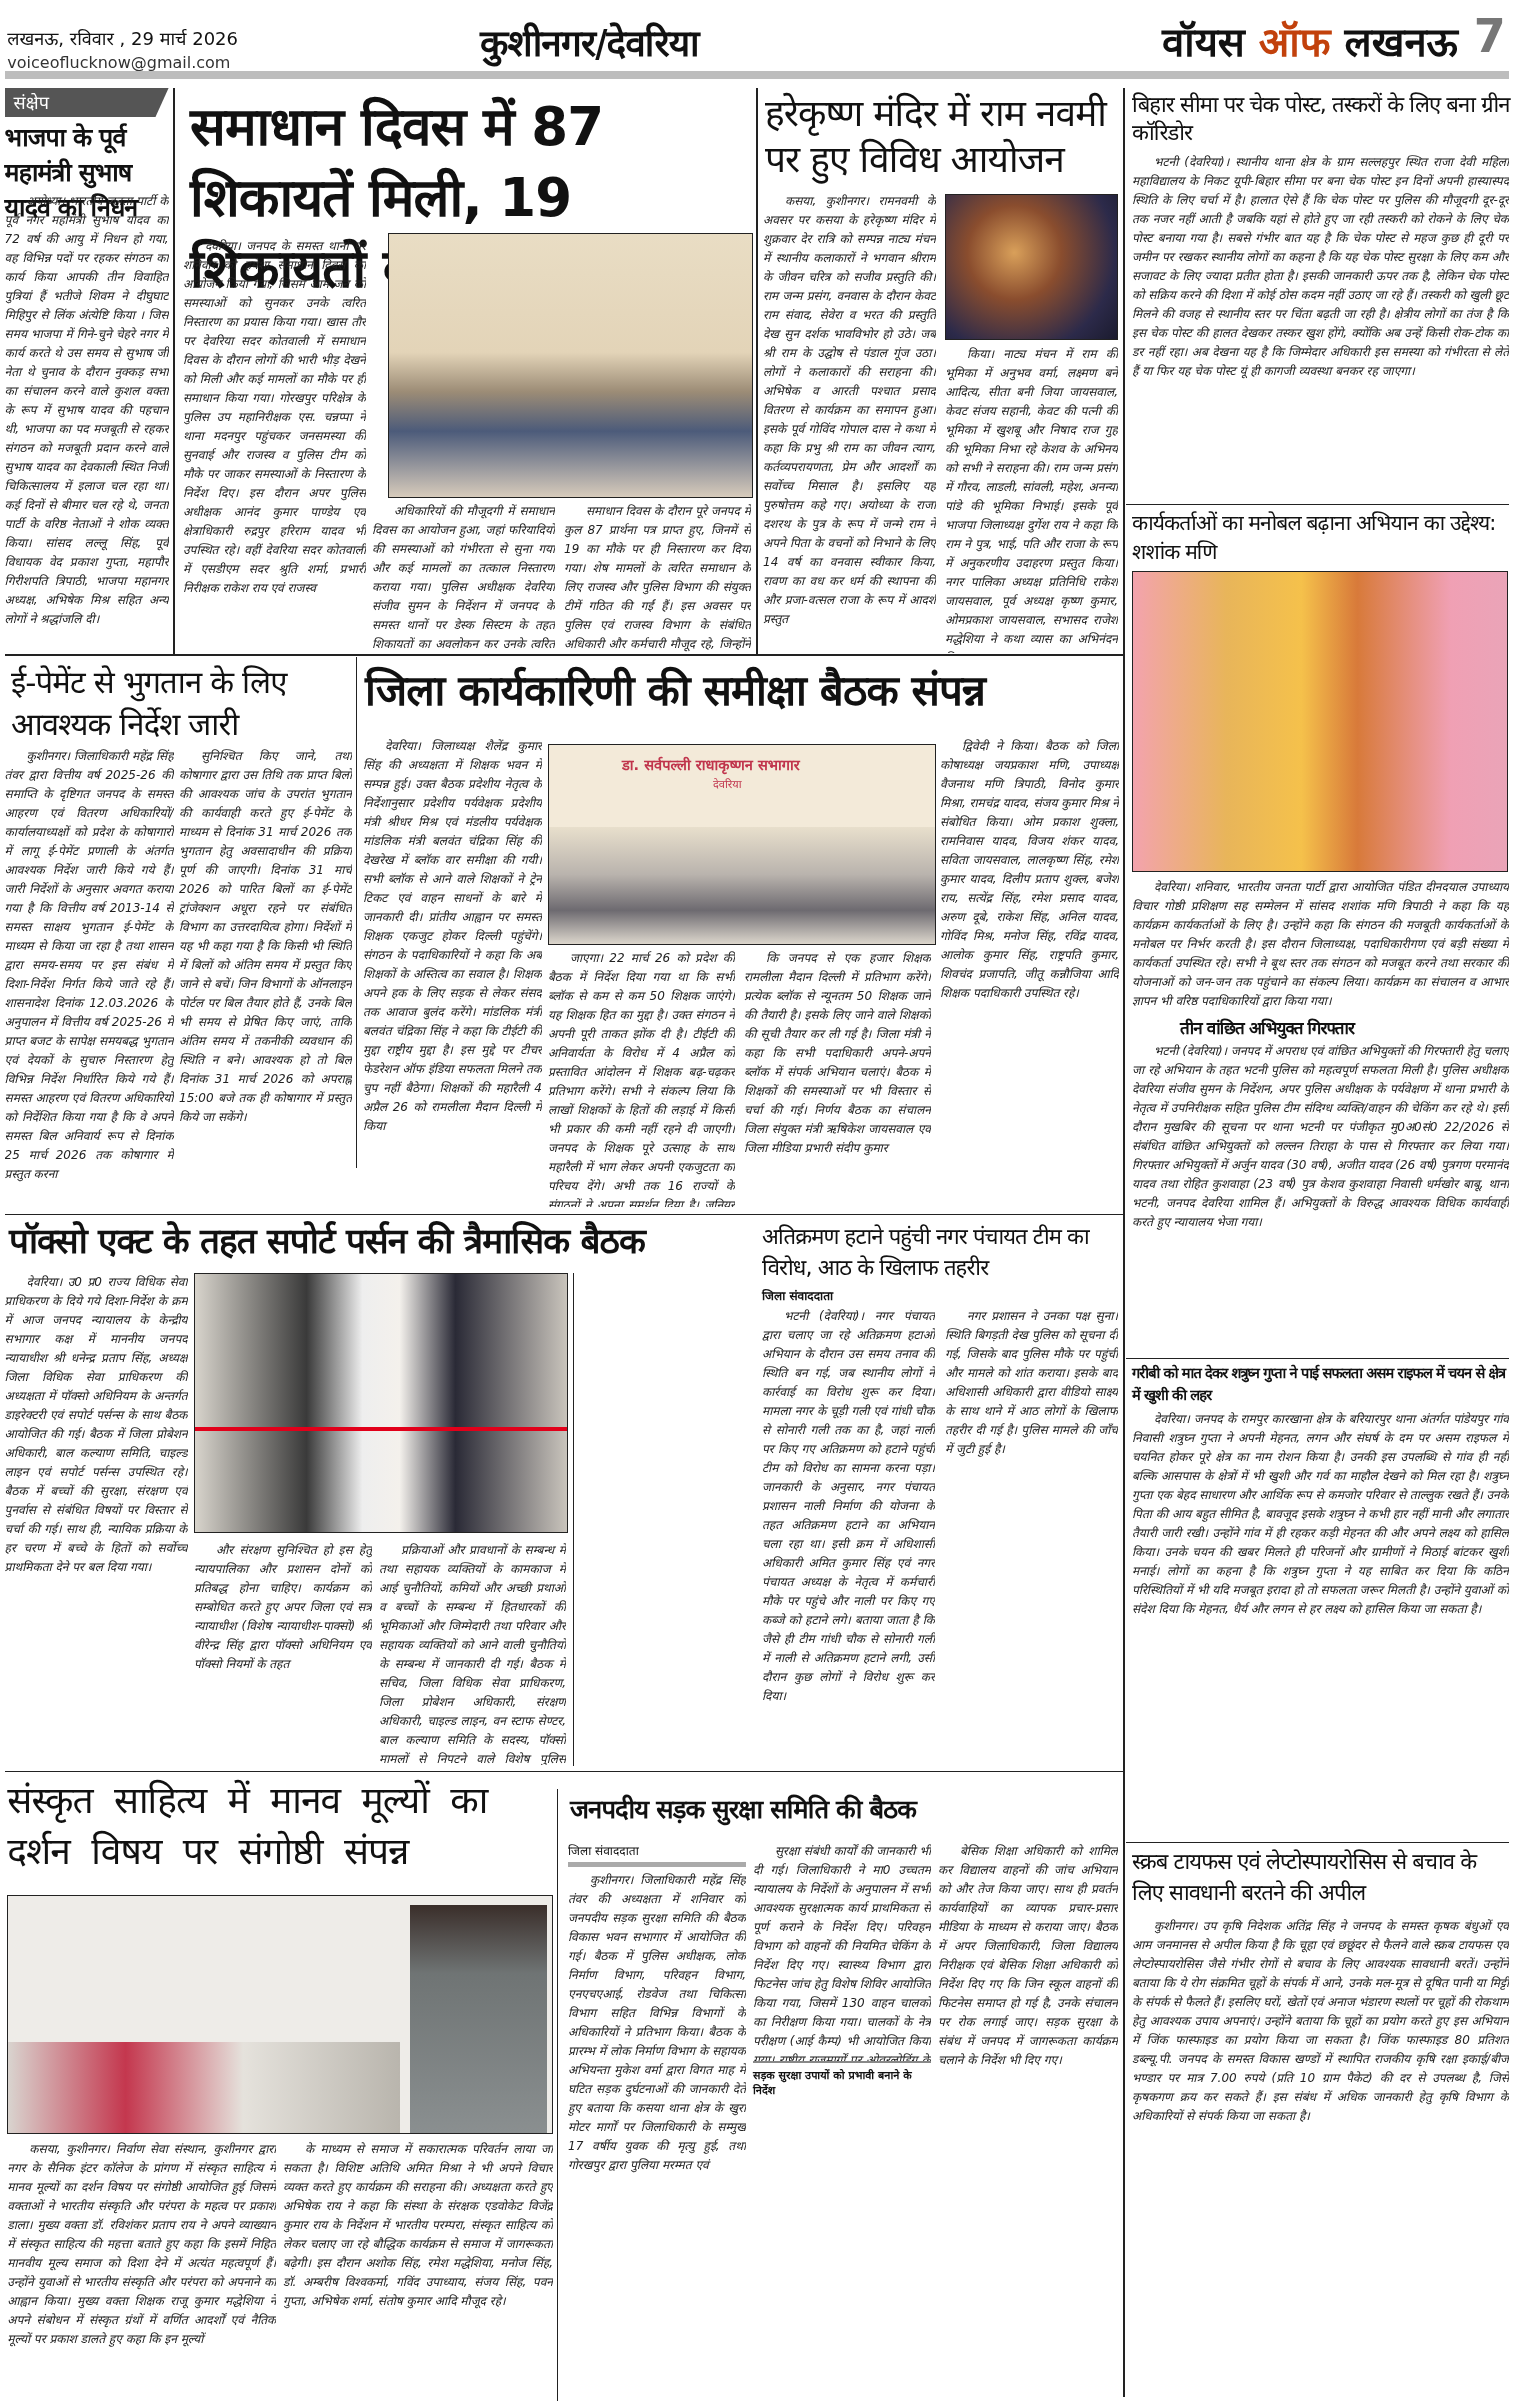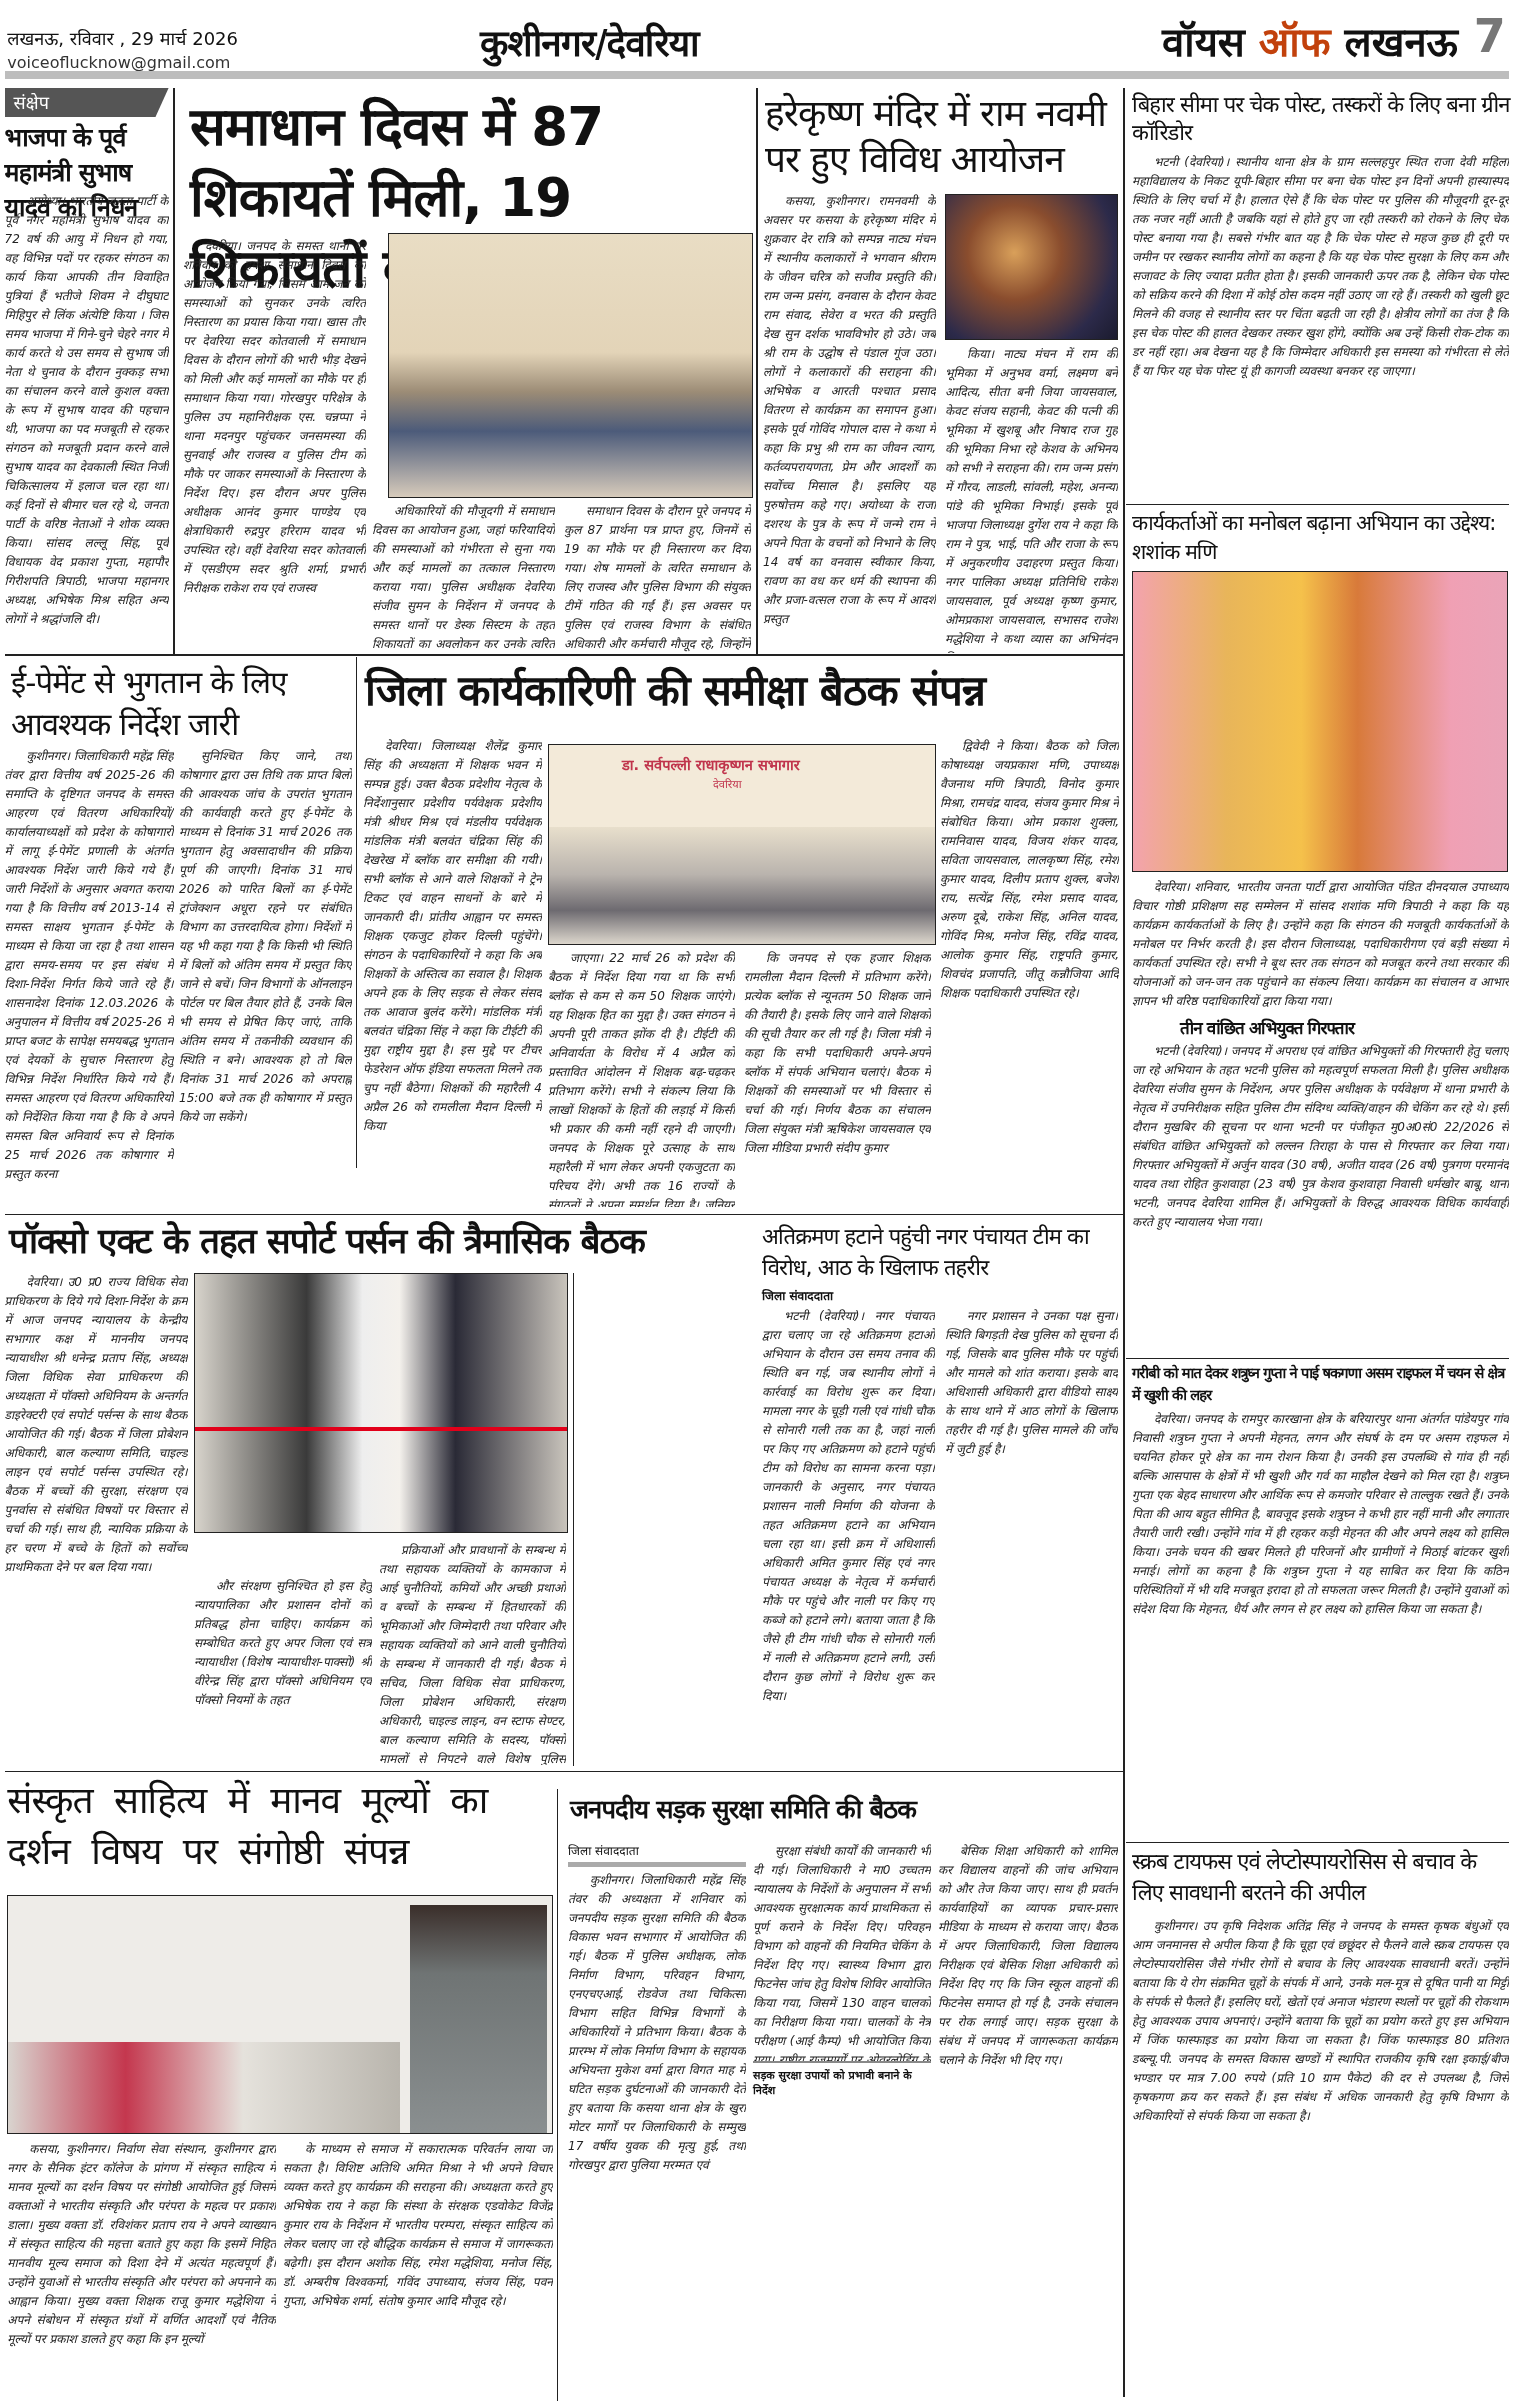--- a/index.html
+++ b/index.html
@@ -90,21 +90,21 @@
 <div class="abs body-text" style="left:1132px; top:878px; width:377px; height:155px;">
     <p>देवरिया। शनिवार, भारतीय जनता पार्टी द्वारा आयोजित पंडित दीनदयाल उपाध्याय विचार गोष्ठी प्रशिक्षण सह सम्मेलन में सांसद शशांक मणि त्रिपाठी ने कहा कि यह कार्यक्रम कार्यकर्ताओं के लिए है। उन्होंने कहा कि संगठन की मजबूती कार्यकर्ताओं के मनोबल पर निर्भर करती है। इस दौरान जिलाध्यक्ष, पदाधिकारीगण एवं बड़ी संख्या में कार्यकर्ता उपस्थित रहे। सभी ने बूथ स्तर तक संगठन को मजबूत करने तथा सरकार की योजनाओं को जन-जन तक पहुंचाने का संकल्प लिया। कार्यक्रम का संचालन व आभार ज्ञापन भी वरिष्ठ पदाधिकारियों द्वारा किया गया।</p>
   </div>
 
 <div class="abs headline" style="left:1180px; top:1020px; width:377px; font-size:17px;">तीन वांछित अभियुक्त गिरफ्तार</div>
 <div class="abs body-text" style="left:1132px; top:1042px; width:377px; height:310px;">
     <p>भटनी (देवरिया)। जनपद में अपराध एवं वांछित अभियुक्तों की गिरफ्तारी हेतु चलाए जा रहे अभियान के तहत भटनी पुलिस को महत्वपूर्ण सफलता मिली है। पुलिस अधीक्षक देवरिया संजीव सुमन के निर्देशन, अपर पुलिस अधीक्षक के पर्यवेक्षण में थाना प्रभारी के नेतृत्व में उपनिरीक्षक सहित पुलिस टीम संदिग्ध व्यक्ति/वाहन की चेकिंग कर रहे थे। इसी दौरान मुखबिर की सूचना पर थाना भटनी पर पंजीकृत मु0अ0सं0 22/2026 से संबंधित वांछित अभियुक्तों को लल्लन तिराहा के पास से गिरफ्तार कर लिया गया। गिरफ्तार अभियुक्तों में अर्जुन यादव (30 वर्ष), अजीत यादव (26 वर्ष) पुत्रगण परमानंद यादव तथा रोहित कुशवाहा (23 वर्ष) पुत्र केशव कुशवाहा निवासी धर्मखोर बाबू, थाना भटनी, जनपद देवरिया शामिल हैं। अभियुक्तों के विरुद्ध आवश्यक विधिक कार्यवाही करते हुए न्यायालय भेजा गया।</p>
   </div>
 
 <div class="abs hrule" style="left:1126px; top:1358px; width:383px; height:0.9px;"></div>
-<div class="abs headline" style="left:1132px; top:1362px; width:377px; font-size:14.6px; line-height:22px;">गरीबी को मात देकर शत्रुघ्न गुप्ता ने पाई षकगणा असम राइफल में चयन से क्षेत्र में खुशी की लहर</div>
+<div class="abs headline" style="left:1132px; top:1362px; width:377px; font-size:14.6px; line-height:22px;">गरीबी को मात देकर शत्रुघ्न गुप्ता ने पाई सफलता असम राइफल में चयन से क्षेत्र में खुशी की लहर</div>
 <div class="abs body-text" style="left:1132px; top:1410px; width:377px; height:429px;">
     <p>देवरिया। जनपद के रामपुर कारखाना क्षेत्र के बरियारपुर थाना अंतर्गत पांडेयपुर गांव निवासी शत्रुघ्न गुप्ता ने अपनी मेहनत, लगन और संघर्ष के दम पर असम राइफल में चयनित होकर पूरे क्षेत्र का नाम रोशन किया है। उनकी इस उपलब्धि से गांव ही नहीं बल्कि आसपास के क्षेत्रों में भी खुशी और गर्व का माहौल देखने को मिल रहा है। शत्रुघ्न गुप्ता एक बेहद साधारण और आर्थिक रूप से कमजोर परिवार से ताल्लुक रखते हैं। उनके पिता की आय बहुत सीमित है, बावजूद इसके शत्रुघ्न ने कभी हार नहीं मानी और लगातार तैयारी जारी रखी। उन्होंने गांव में ही रहकर कड़ी मेहनत की और अपने लक्ष्य को हासिल किया। उनके चयन की खबर मिलते ही परिजनों और ग्रामीणों ने मिठाई बांटकर खुशी मनाई। लोगों का कहना है कि शत्रुघ्न गुप्ता ने यह साबित कर दिया कि कठिन परिस्थितियों में भी यदि मजबूत इरादा हो तो सफलता जरूर मिलती है। उन्होंने युवाओं को संदेश दिया कि मेहनत, धैर्य और लगन से हर लक्ष्य को हासिल किया जा सकता है।</p>
   </div>
 
 <div class="abs hrule" style="left:1126px; top:1842px; width:383px; height:0.9px;"></div>
 <div class="abs headline" style="left:1132px; top:1846px; width:377px; font-size:22px; line-height:31px; font-weight:normal;">स्क्रब टायफस एवं लेप्टोस्पायरोसिस से बचाव के लिए सावधानी बरतने की अपील</div>
 <div class="abs body-text" style="left:1132px; top:1917px; width:377px; height:479px;">
     <p>कुशीनगर। उप कृषि निदेशक अतिंद्र सिंह ने जनपद के समस्त कृषक बंधुओं एवं आम जनमानस से अपील किया है कि चूहा एवं छछूंदर से फैलने वाले स्क्रब टायफस एवं लेप्टोस्पायरोसिस जैसे गंभीर रोगों से बचाव के लिए आवश्यक सावधानी बरतें। उन्होंने बताया कि ये रोग संक्रमित चूहों के संपर्क में आने, उनके मल-मूत्र से दूषित पानी या मिट्टी के संपर्क से फैलते हैं। इसलिए घरों, खेतों एवं अनाज भंडारण स्थलों पर चूहों की रोकथाम हेतु आवश्यक उपाय अपनाएं। उन्होंने बताया कि चूहों का प्रयोग करते हुए इस अभियान में जिंक फास्फाइड का प्रयोग किया जा सकता है। जिंक फास्फाइड 80 प्रतिशत डब्ल्यू.पी. जनपद के समस्त विकास खण्डों में स्थापित राजकीय कृषि रक्षा इकाई/बीज भण्डार पर मात्र 7.00 रुपये (प्रति 10 ग्राम पैकेट) की दर से उपलब्ध है, जिसे कृषकगण क्रय कर सकते हैं। इस संबंध में अधिक जानकारी हेतु कृषि विभाग के अधिकारियों से संपर्क किया जा सकता है।</p>
   </div>
 
@@ -136,21 +136,21 @@
   </div>
 
 <div class="abs headline" style="left:9px; top:1219px; width:712px; font-size:35px; line-height:44px;">पॉक्सो एक्ट के तहत सपोर्ट पर्सन की त्रैमासिक बैठक</div>
 <div class="abs body-text" style="left:4.6px; top:1273px; width:183px; height:493px;">
     <p>देवरिया। उ0 प्र0 राज्य विधिक सेवा प्राधिकरण के दिये गये दिशा-निर्देश के क्रम में आज जनपद न्यायालय के केन्द्रीय सभागार कक्ष में माननीय जनपद न्यायाधीश श्री धनेन्द्र प्रताप सिंह, अध्यक्ष जिला विधिक सेवा प्राधिकरण की अध्यक्षता में पॉक्सो अधिनियम के अन्तर्गत डाइरेक्टरी एवं सपोर्ट पर्सन्स के साथ बैठक आयोजित की गई। बैठक में जिला प्रोबेशन अधिकारी, बाल कल्याण समिति, चाइल्ड लाइन एवं सपोर्ट पर्सन्स उपस्थित रहे। बैठक में बच्चों की सुरक्षा, संरक्षण एवं पुनर्वास से संबंधित विषयों पर विस्तार से चर्चा की गई। साथ ही, न्यायिक प्रक्रिया के हर चरण में बच्चे के हितों को सर्वोच्च प्राथमिकता देने पर बल दिया गया।</p>
   </div>
 <div class="abs photo" style="left:194px; top:1273px; width:374px; height:260px;">
   <div class="ph" style="background:linear-gradient(90deg,#d8d4cc 0%,#3a3a3a 30%,#eee 45%,#f4f1ec 55%,#2a2a36 70%,#c9c4bc 100%);"></div>
   <div style="position:absolute; left:0; top:153px; width:100%; height:3.7px; background:#e2001a;"></div>
 </div>
-<div class="abs body-text" style="left:194px; top:1541px; width:178px; height:224px;margin-top:36px;">
+<div class="abs body-text" style="left:194px; top:1541px; width:178px; height:224px;">
     <p>और संरक्षण सुनिश्चित हो इस हेतु न्यायपालिका और प्रशासन दोनों को प्रतिबद्ध होना चाहिए। कार्यक्रम को सम्बोधित करते हुए अपर जिला एवं सत्र न्यायाधीश (विशेष न्यायाधीश-पाक्सो) श्री वीरेन्द्र सिंह द्वारा पॉक्सो अधिनियम एवं पॉक्सो नियमों के तहत</p>
   </div>
 <div class="abs body-text" style="left:379px; top:1541px; width:187px; height:224px;">
     <p>प्रक्रियाओं और प्रावधानों के सम्बन्ध में तथा सहायक व्यक्तियों के कामकाज में आई चुनौतियों, कमियों और अच्छी प्रथाओं व बच्चों के सम्बन्ध में हितधारकों की भूमिकाओं और जिम्मेदारी तथा परिवार और सहायक व्यक्तियों को आने वाली चुनौतियों के सम्बन्ध में जानकारी दी गई। बैठक में सचिव, जिला विधिक सेवा प्राधिकरण, जिला प्रोबेशन अधिकारी, संरक्षण अधिकारी, चाइल्ड लाइन, वन स्टाफ सेण्टर, बाल कल्याण समिति के सदस्य, पॉक्सों मामलों से निपटने वाले विशेष पुलिस अधिकारी उपस्थित रहे।</p>
   </div>
 
 <div class="abs vrule" style="left:573px; top:1273px; height:493px; width:0.9px;"></div>
 <div class="abs headline-thin" style="left:762px; top:1221px; width:356px; font-size:22px; line-height:31px;">अतिक्रमण हटाने पहुंची नगर पंचायत टीम का विरोध, आठ के खिलाफ तहरीर</div>
 <div class="abs" style="left:762px; top:1287px; font-size:12px; font-weight:bold;">जिला संवाददाता</div>
 <div class="abs body-text" style="left:762px; top:1307px; width:173px; height:456px;">

